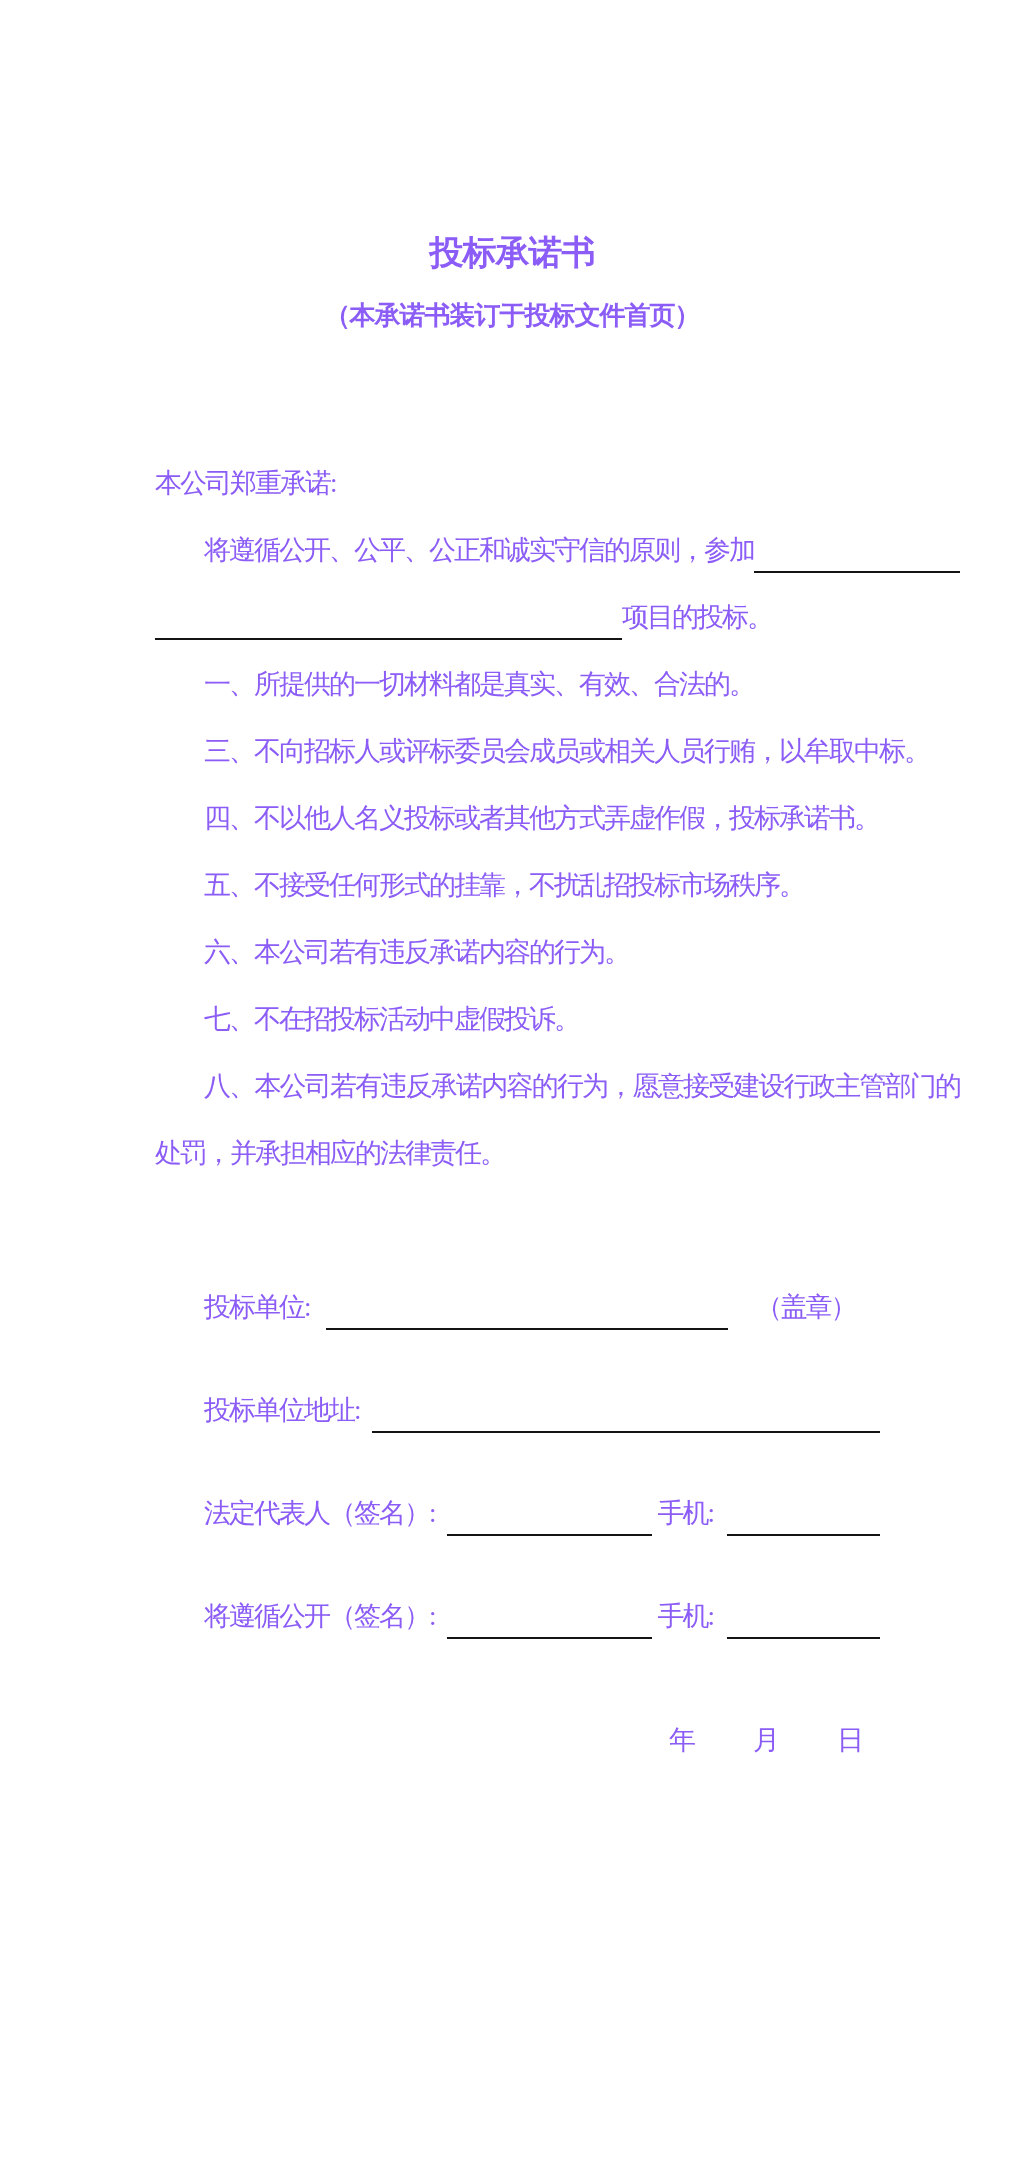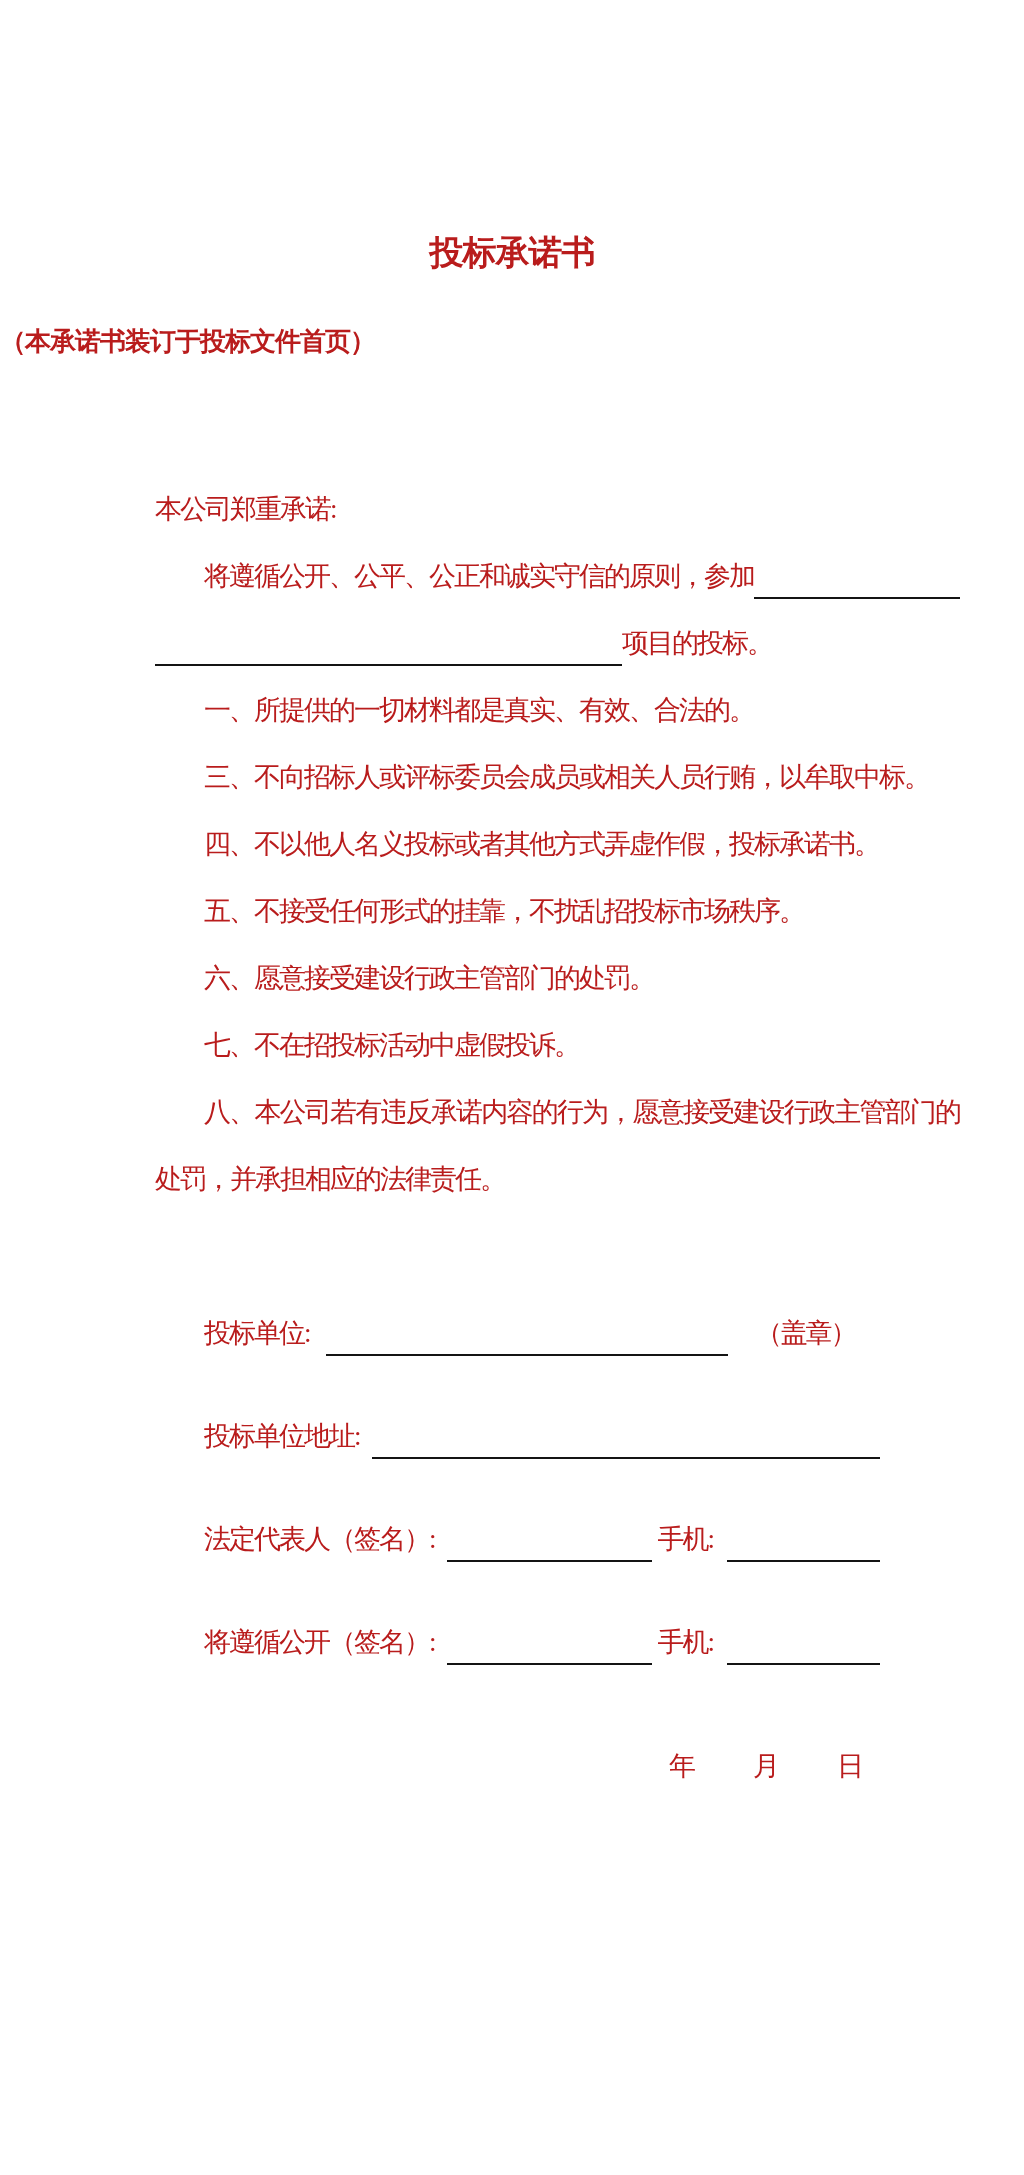--- a/index.html
+++ b/index.html
@@ -6,35 +6,36 @@
     margin: 0;
     padding: 0;
     background: #ffffff;
   }
   .page {
     position: relative;
     width: 1024px;
     height: 2175px;
     background: #ffffff;
     font-family: "Liberation Serif", "DejaVu Serif", serif;
-    color: #b91c1c;
+    color: #8b5cf6;
     overflow: hidden;
     box-sizing: border-box;
   }
   .title {
     margin: 0;
     padding-top: 230px;
     text-align: center;
     font-size: 34px;
     line-height: 46px;
     font-weight: bold;
     letter-spacing: -1px;
   }
   .subtitle {
-    margin-top: 46px;
+    margin-top: 20px;
+    text-align: center;
     font-size: 26px;
     line-height: 40px;
     font-weight: bold;
     letter-spacing: -1px;
   }
   .body {
     margin: 114px 64px 0 155px;
     font-size: 27px;
     letter-spacing: -2px;
     line-height: 67px;
@@ -103,21 +104,21 @@
 
     <div class="flexline">
       <span class="blank w467"></span>
       <span class="lab">项目的投标。</span>
     </div>
 
     <p class="item">一、所提供的一切材料都是真实、有效、合法的。</p>
     <p class="item">三、不向招标人或评标委员会成员或相关人员行贿，以牟取中标。</p>
     <p class="item">四、不以他人名义投标或者其他方式弄虚作假，投标承诺书。</p>
     <p class="item">五、不接受任何形式的挂靠，不扰乱招投标市场秩序。</p>
-    <p class="item">六、愿意接受建设行政主管部门的处罚。</p>
+    <p class="item">六、本公司若有违反承诺内容的行为。</p>
     <p class="item">七、不在招投标活动中虚假投诉。</p>
     <p class="item">八、本公司若有违反承诺内容的行为，愿意接受建设行政主管部门的处罚，并承担相应的法律责任。</p>
 
   </div>
 
   <div class="sig">
 
     <div class="sigrow first">
       <span class="lab">投标单位:</span>
       <span class="blank w402 ml16"></span>

